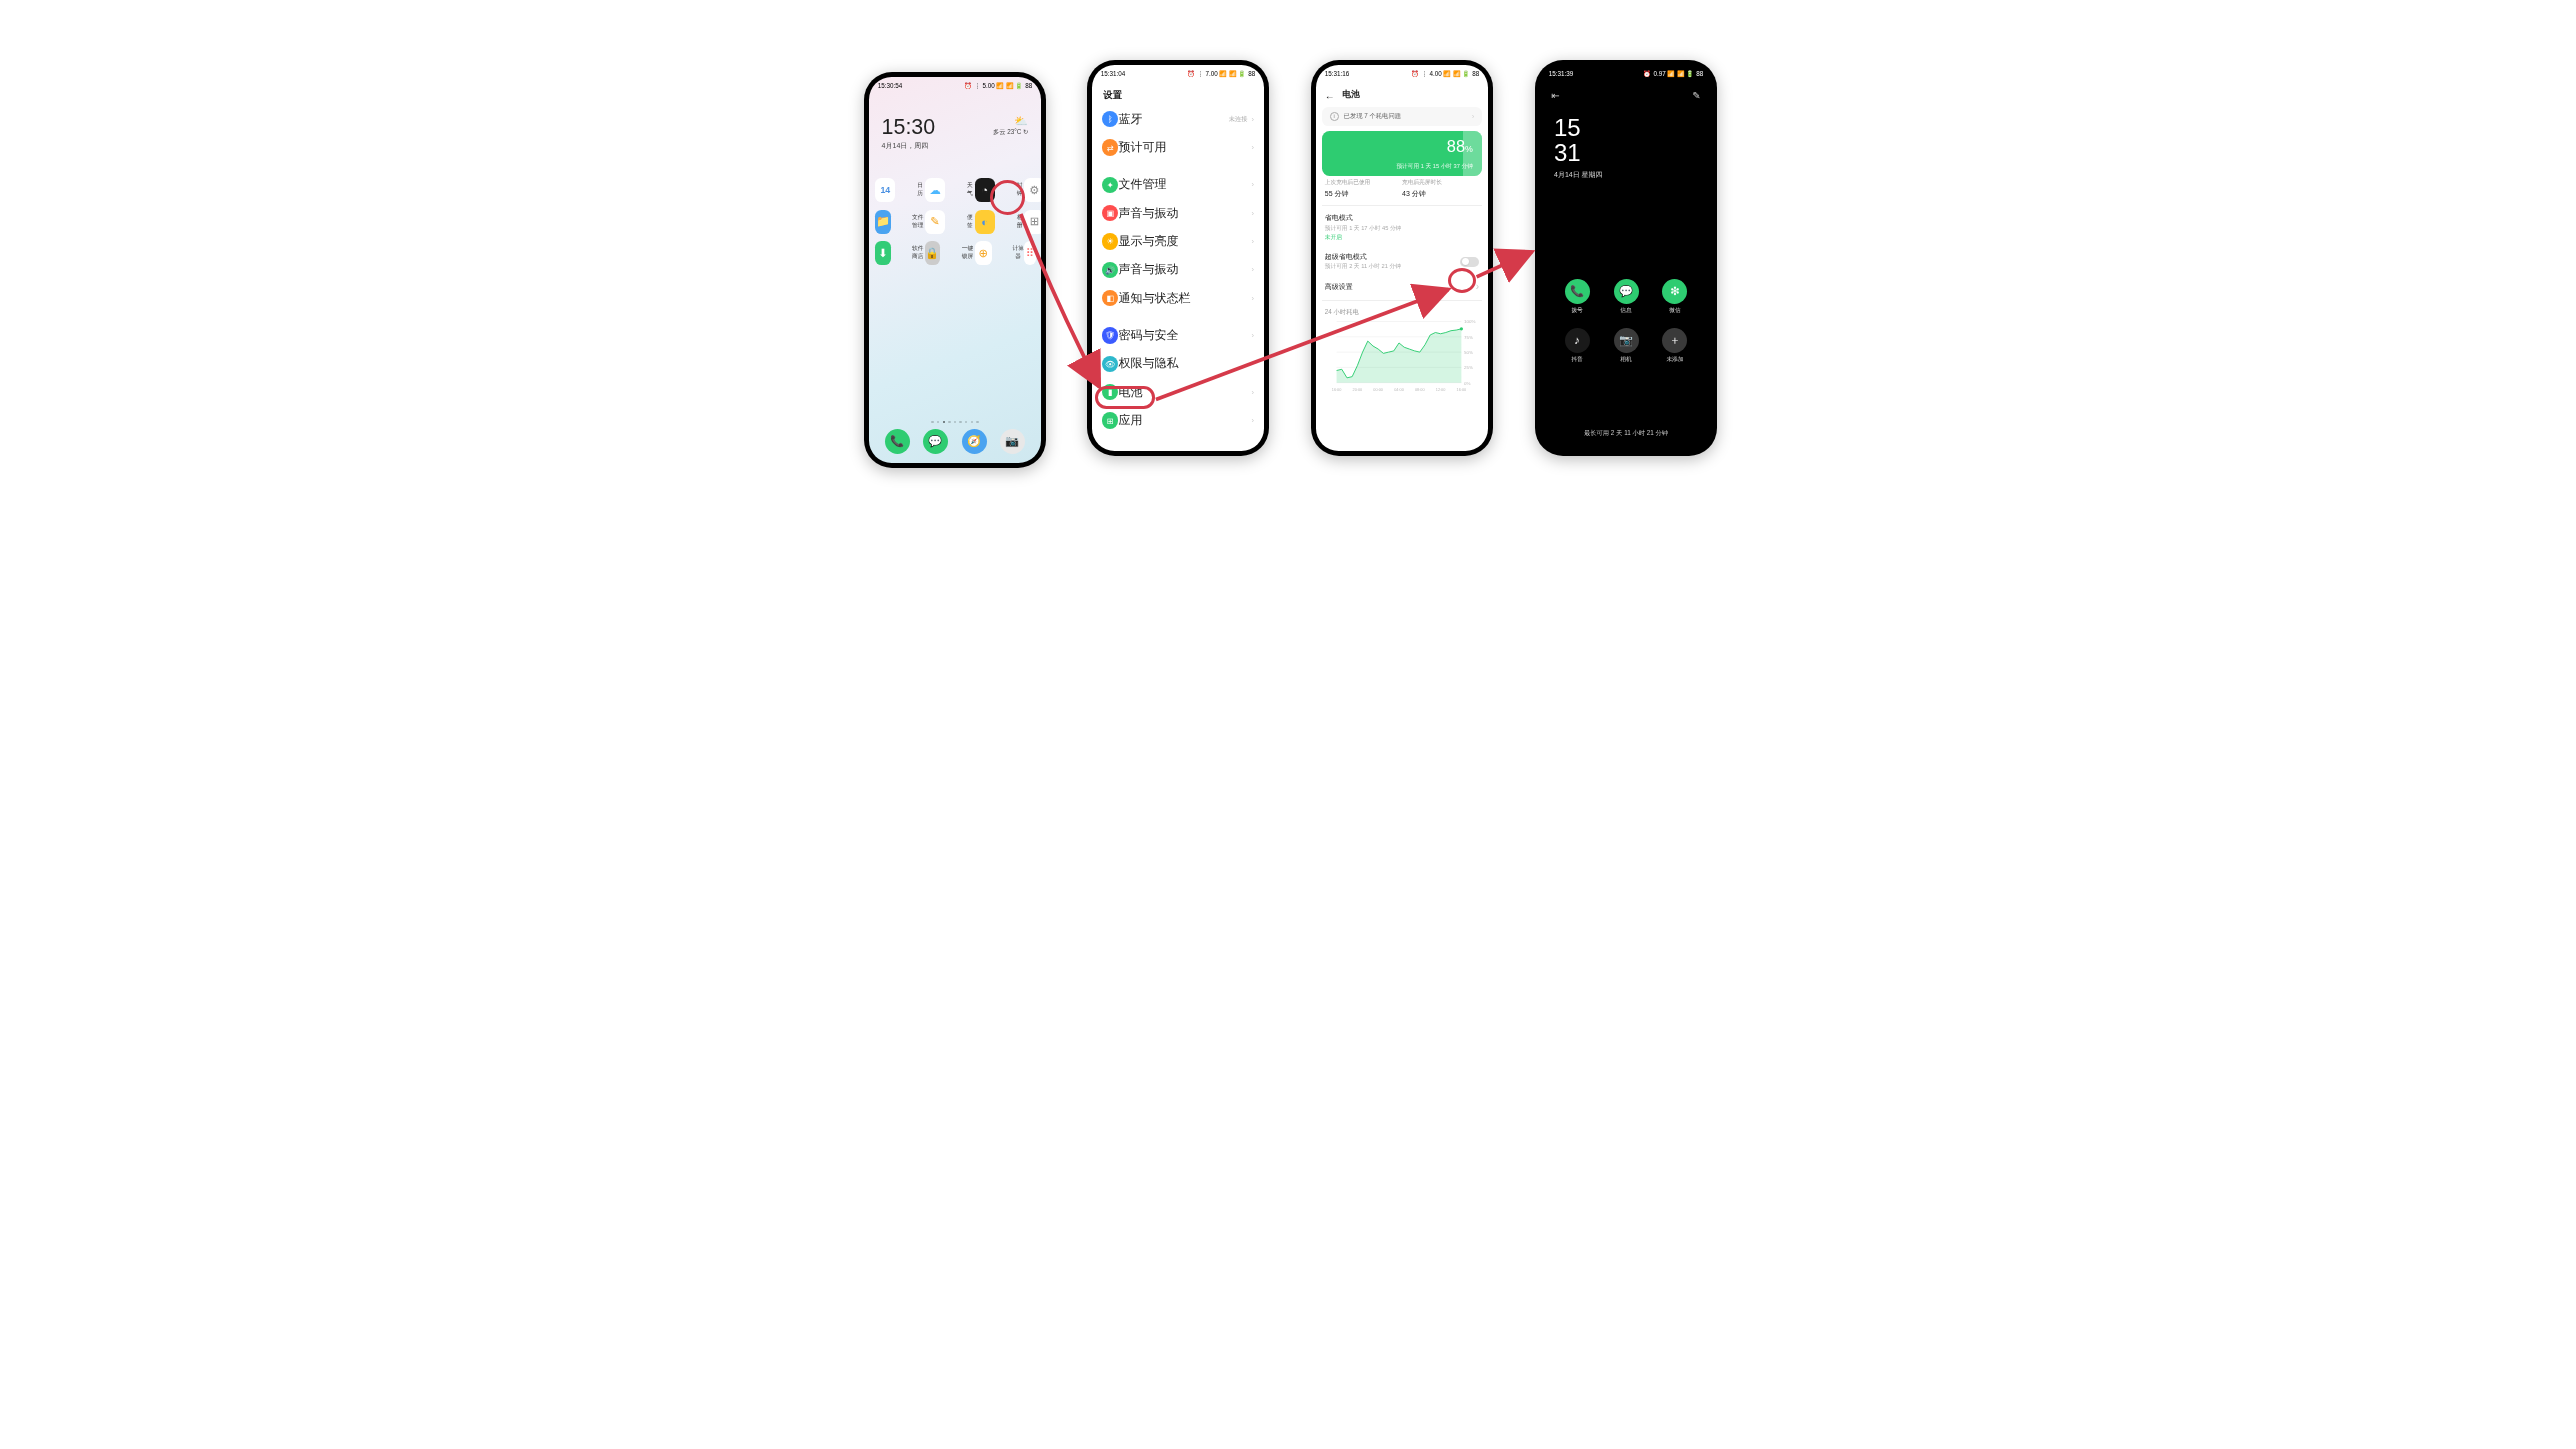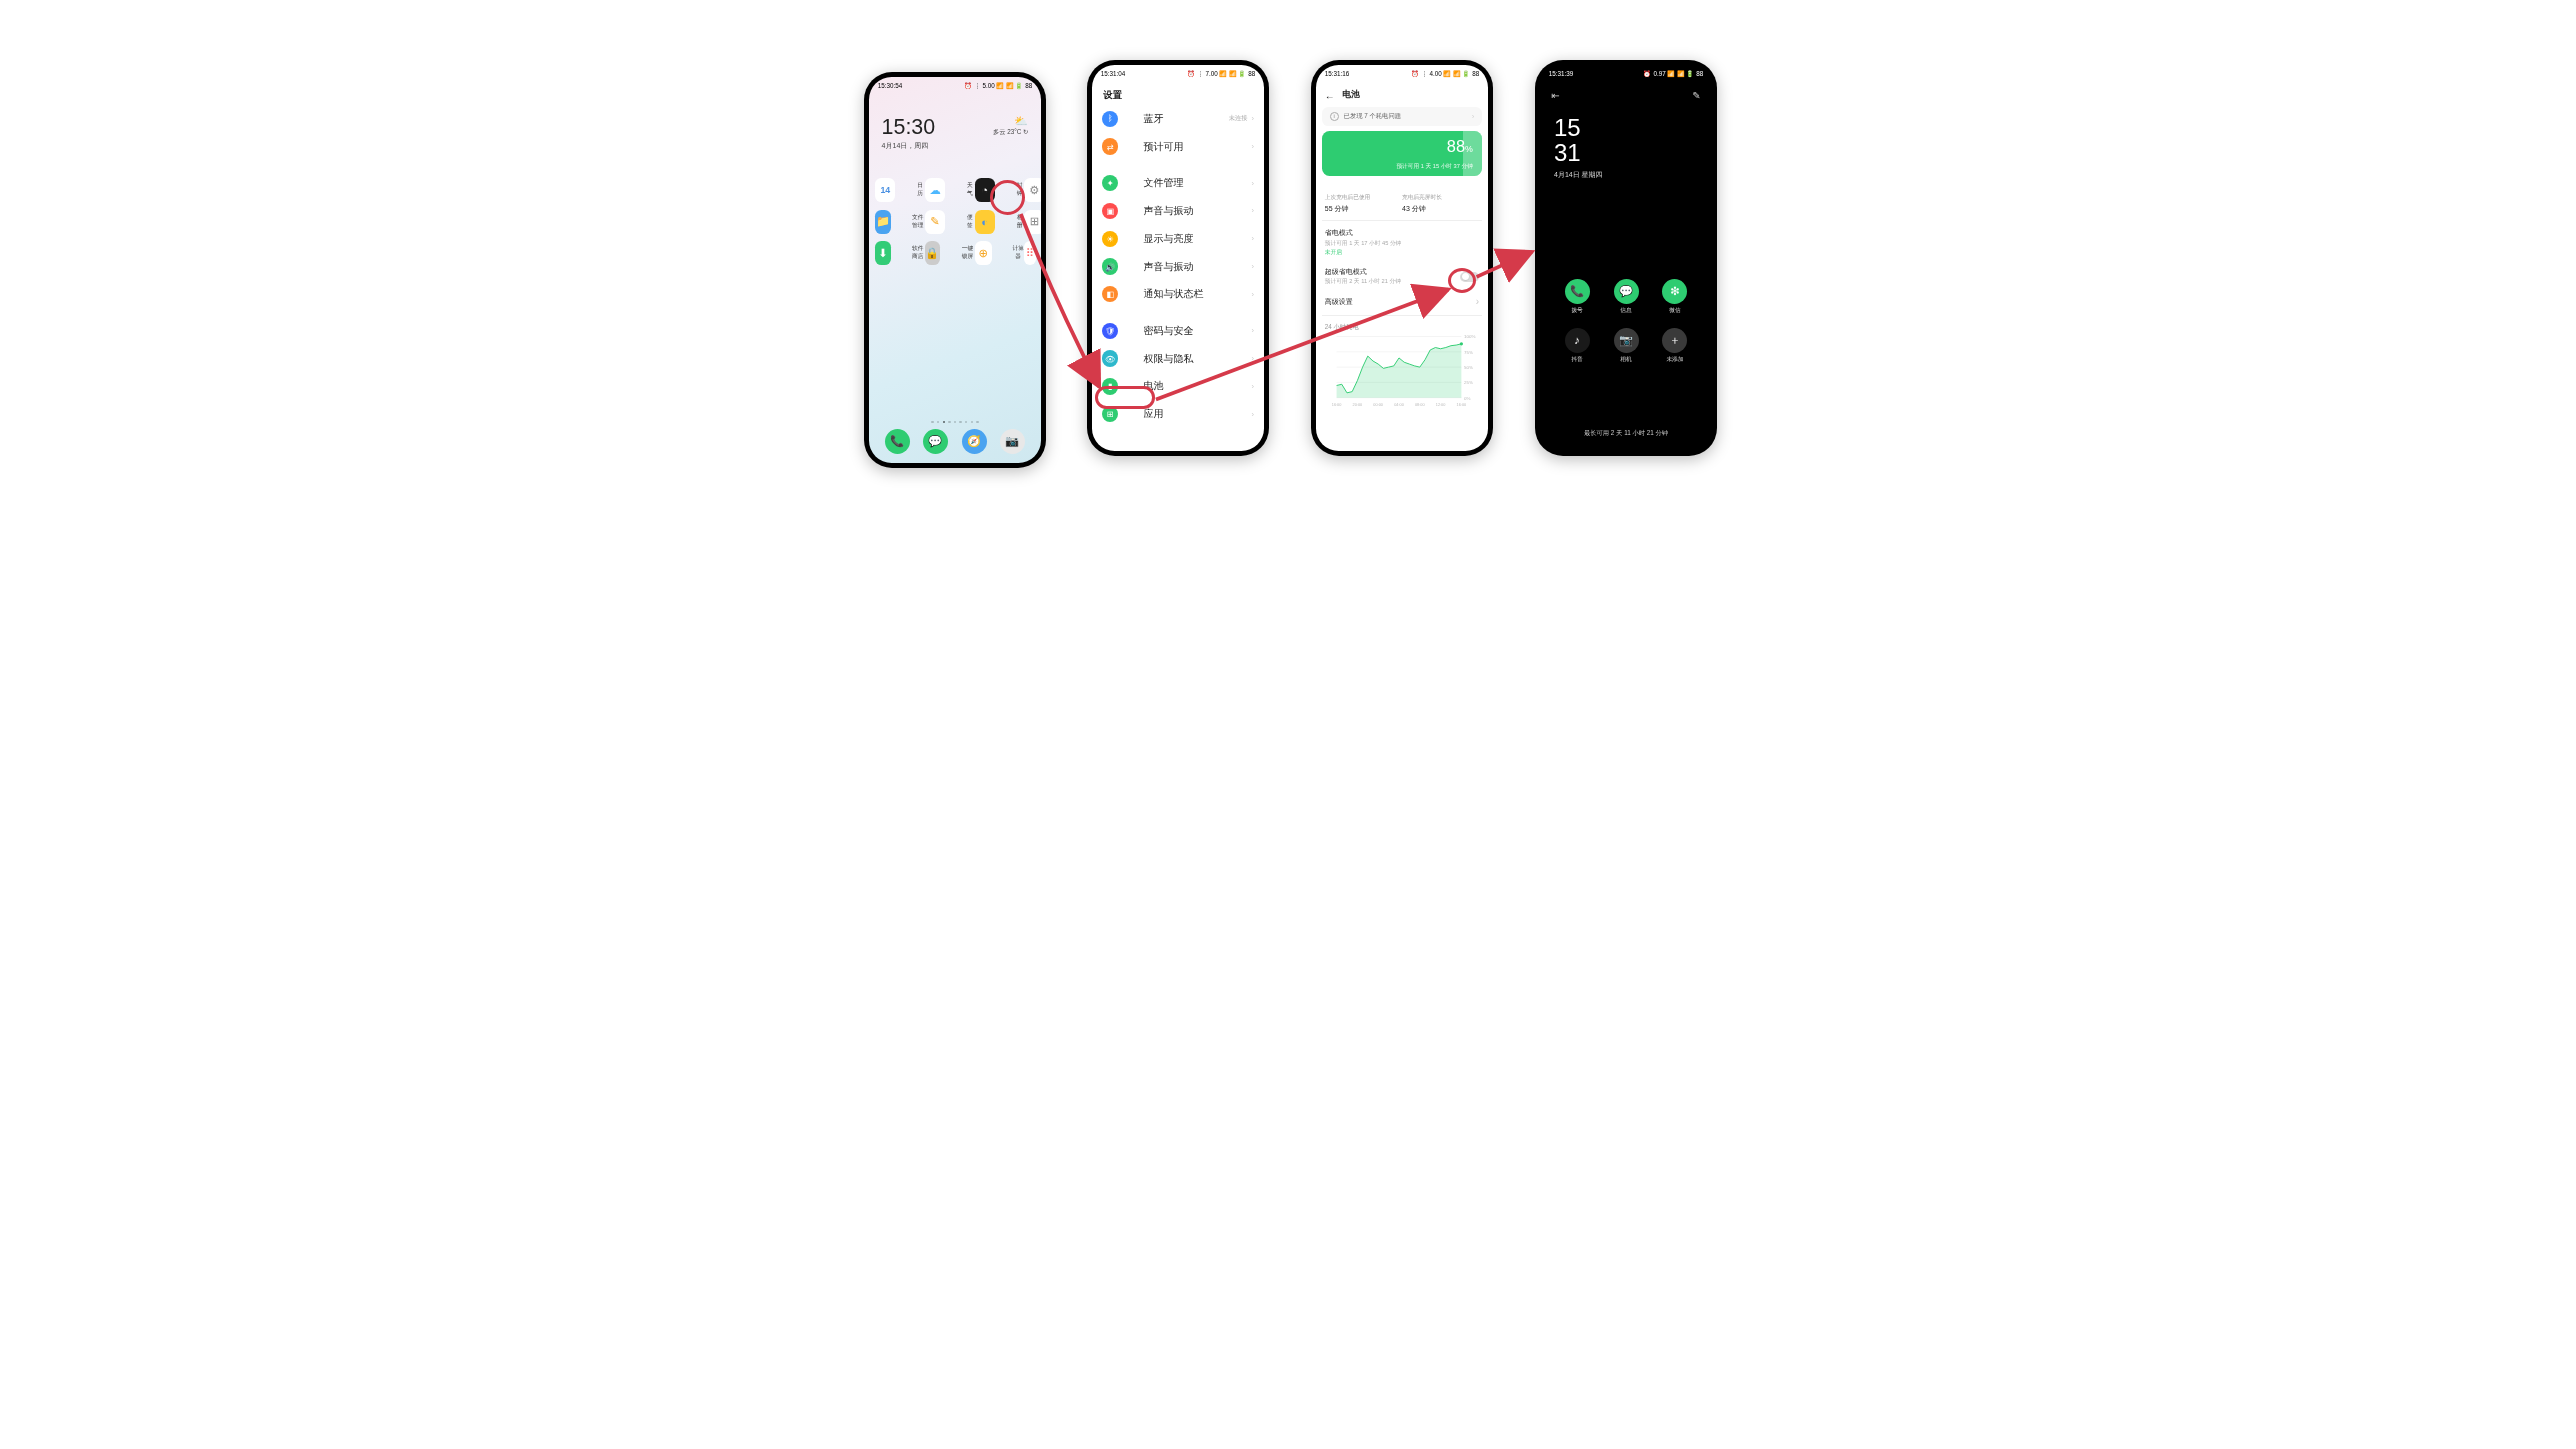--- a/index.html
+++ b/index.html
@@ -22,32 +22,32 @@
   .app .label { font-size:5.7px; color:#333; text-align:center; }
   .dots { position:absolute; bottom:40px; left:0; right:0; display:flex; justify-content:center; gap:3.1px; }
   .dots span { width:2.5px; height:2.5px; border-radius:50%; background:rgba(0,0,0,0.2); }
   .dots span.active { background:rgba(0,0,0,0.6); }
   .dock { position:absolute; bottom:8.8px; left:8.8px; right:8.8px; display:flex; justify-content:space-around; }
   .dock .dicon { width:25px; height:25px; border-radius:50%; display:flex; align-items:center; justify-content:center; font-size:11.3px; color:#fff; }
   .settings-title { position:absolute; top:24px; left:11.3px; font-size:9.4px; font-weight:600; color:#222; }
   .settings-list { position:absolute; top:40px; left:0; right:0; bottom:0; overflow:hidden; padding:0 6.3px; }
   .srow { display:flex; align-items:center; padding:5.7px 3.8px; position:relative; }
   .srow .sicon { width:16.4px; height:16.4px; border-radius:50%; display:flex; align-items:center; justify-content:center; color:#fff; font-size:8.2px; flex-shrink:0; }
-  .srow .slabel { margin-left:25px; font-size:10px; color:#222; flex:1; }
+  .srow .slabel { margin-left:0; font-size:12px; color:#222; flex:1; }
   .srow .sval { font-size:6.3px; color:#aaa; margin-right:3.8px; }
   .srow .chev { color:#ccc; font-size:7.5px; }
   .sgap { height:8.8px; }
   .bat-header { position:absolute; top:24px; left:8.8px; display:flex; align-items:center; gap:7.5px; }
   .bat-header .back { font-size:10px; color:#222; }
   .bat-header .title { font-size:8.8px; font-weight:600; color:#222; }
   .bat-body { position:absolute; top:42px; left:6.3px; right:6.3px; bottom:0; }
   .notice { background:#f7f7f7; border-radius:6.3px; padding:5px 7.5px; font-size:6.3px; color:#666; display:flex; align-items:center; margin-bottom:5px; }
   .notice .info { width:8.8px; height:8.8px; border:0.6px solid #aaa; border-radius:50%; display:inline-flex; align-items:center; justify-content:center; font-size:5.7px; margin-right:5px; color:#888; }
   .notice .chev { margin-left:auto; color:#ccc; }
-  .bat-card { background:#2ecc71; border-radius:7.5px; padding:8.8px 8.8px; color:#fff; position:relative; height:45px; margin-bottom:18px; }
+  .bat-card { background:#2ecc71; border-radius:7.5px; padding:8.8px 8.8px; color:#fff; position:relative; height:45px; margin-bottom:3px; }
   .bat-card .pct { position:absolute; right:8.8px; top:6.3px; font-size:16.4px; font-weight:300; }
   .bat-card .pct small { font-size:8.8px; }
   .bat-card .est { position:absolute; right:8.8px; bottom:5px; font-size:5.7px; opacity:0.9; }
   .bat-card .fill { position:absolute; top:0; bottom:0; right:0; width:12%; background:rgba(255,255,255,0.3); border-top-right-radius:7.5px; border-bottom-right-radius:7.5px; }
   .two-col { display:flex; font-size:5.7px; color:#999; margin-bottom:6.3px; padding:0 2.5px; }
   .two-col > div { flex:1; }
   .two-col .val { font-size:7px; color:#222; margin-top:1.9px; }
   .brow { padding:5px 2.5px; display:flex; align-items:center; }
   .brow .bl { flex:1; }
   .brow .t1 { font-size:7px; color:#222; }

